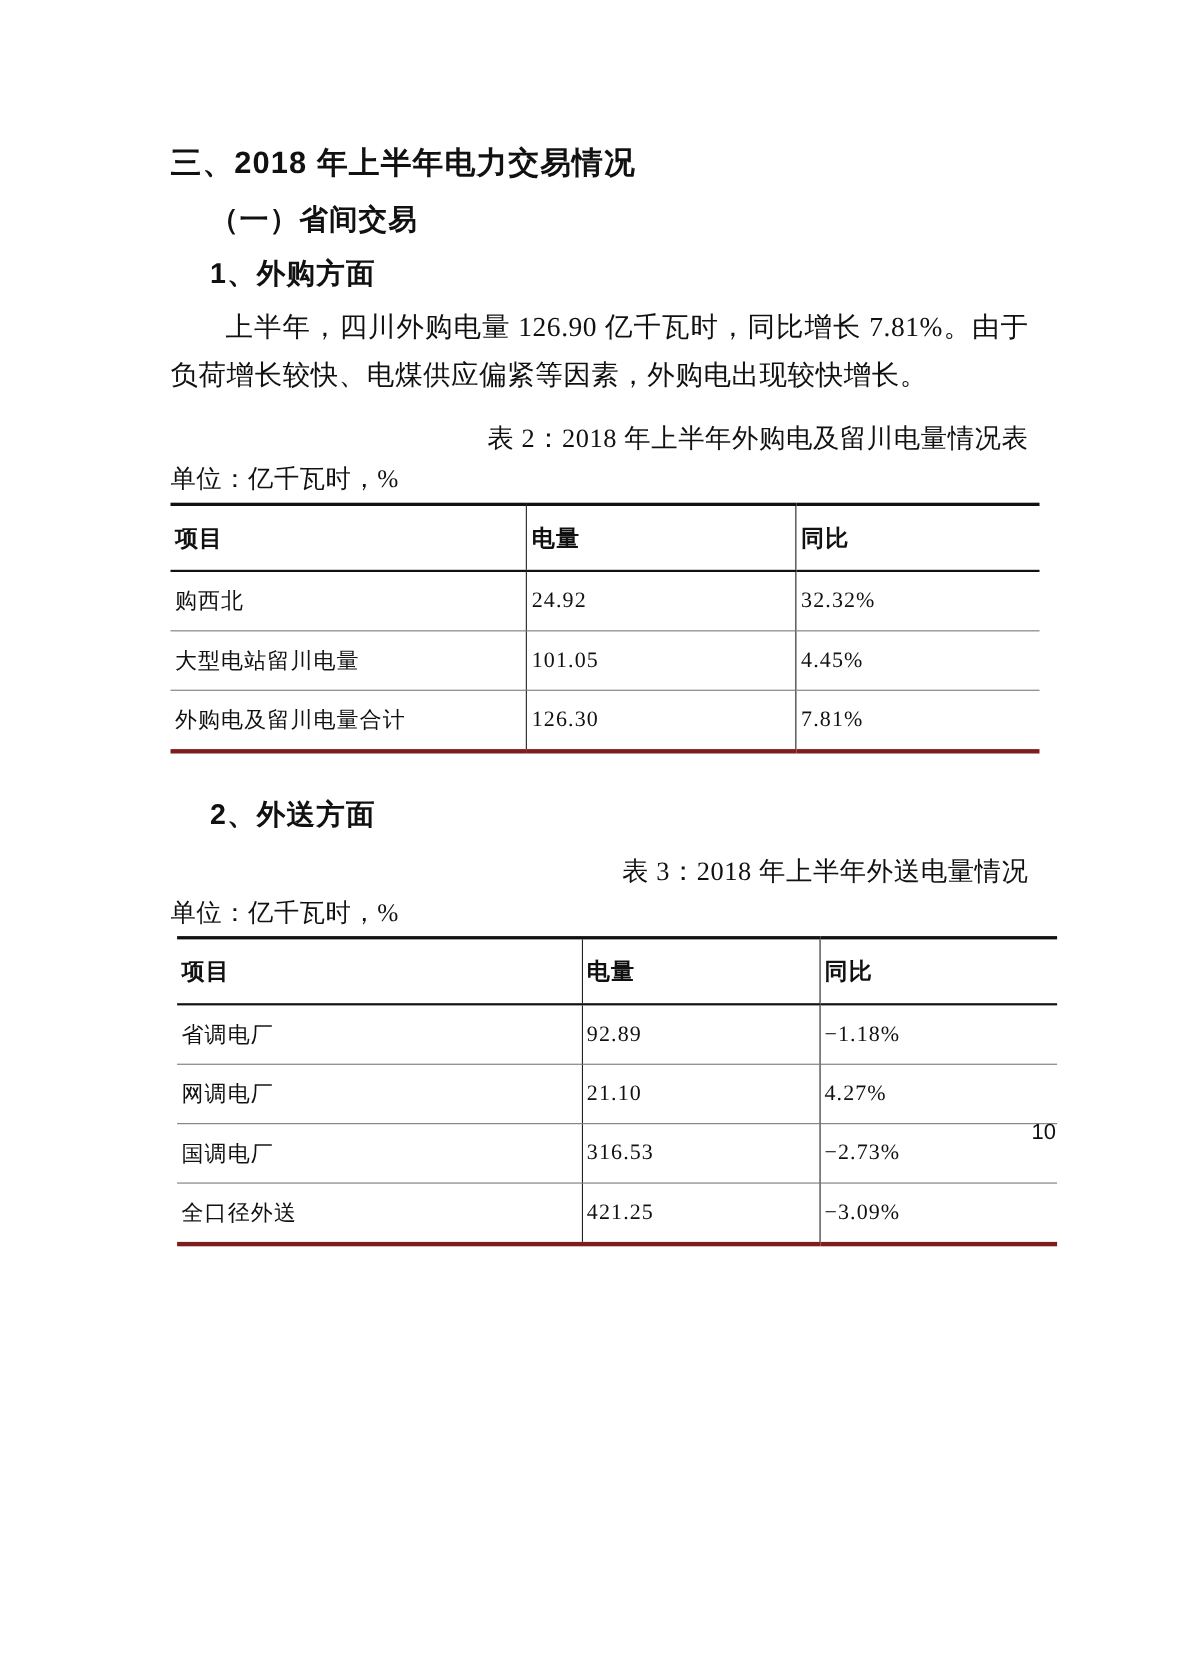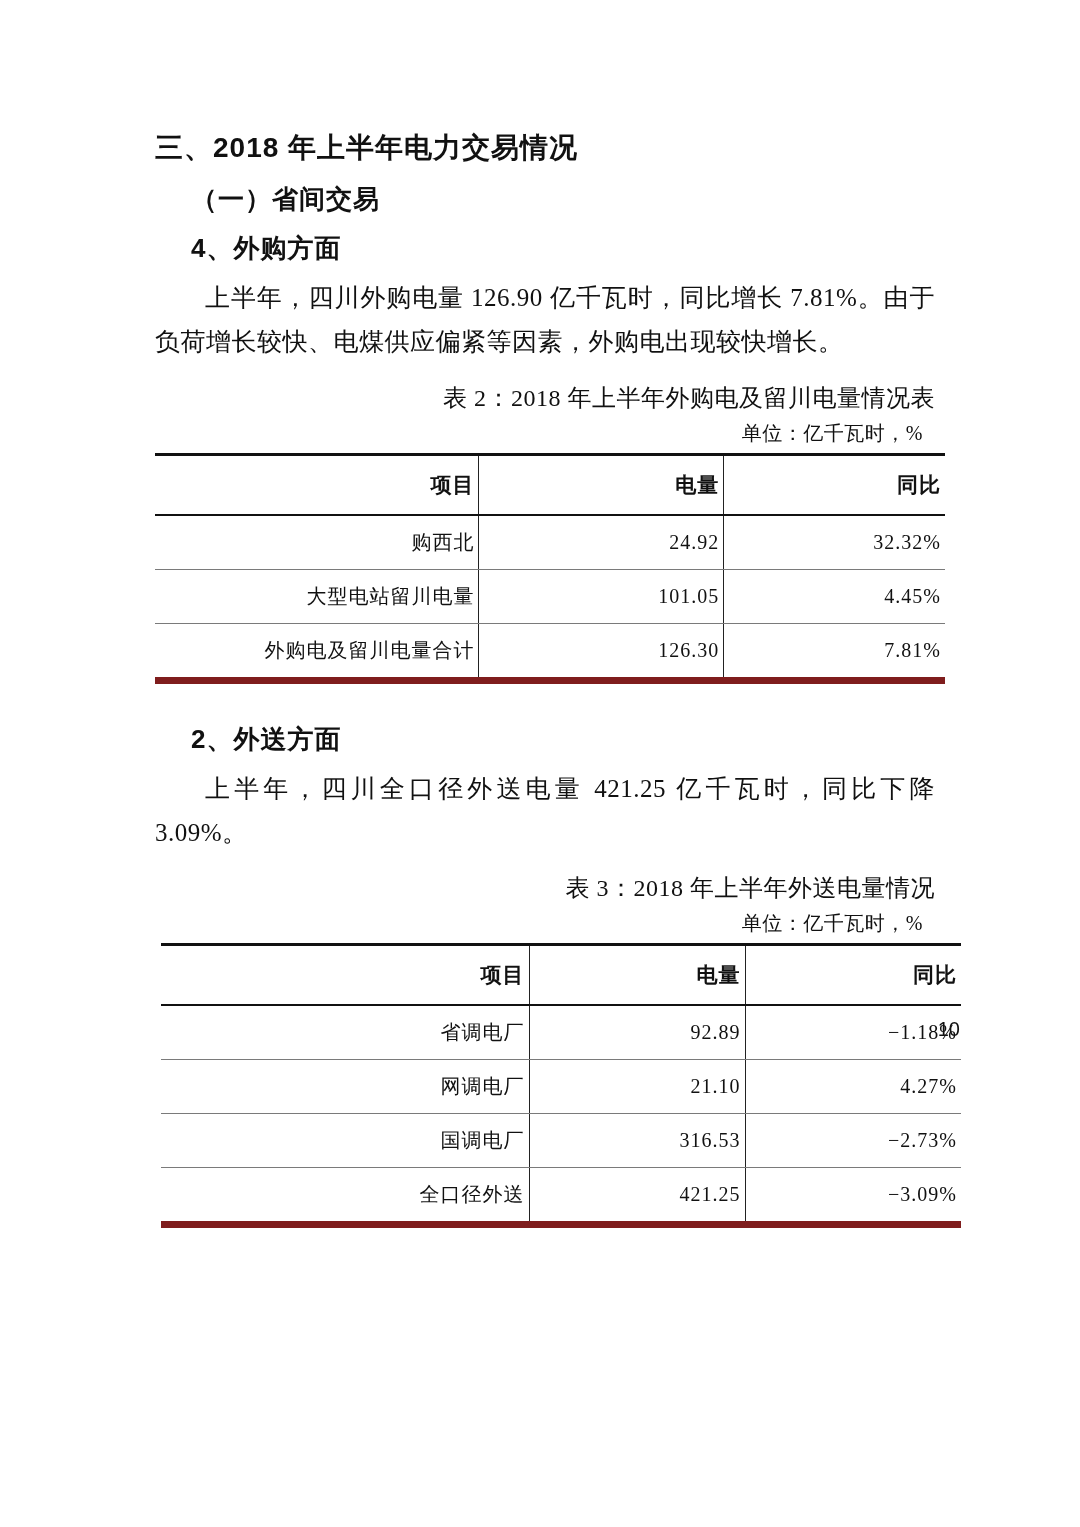--- a/index.html
+++ b/index.html
@@ -63,50 +63,50 @@
     text-align: justify;
     letter-spacing: 0.5px;
   }
   .tbl-caption {
     font-size: 24px;
     text-align: right;
     margin: 18px 0 6px 0;
     letter-spacing: 0.5px;
   }
   .tbl-unit {
-    font-size: 20px;
-    text-align: right;
+    font-size: 23px;
+    text-align: left;
     margin: 0 12px 6px 0;
     letter-spacing: 0.5px;
   }
   table.data {
     border-collapse: collapse;
     width: 100%;
     font-size: 20px;
   }
   table.data th, table.data td {
-    text-align: right;
+    text-align: left;
     padding: 13px 4px;
     border-left: 1px solid #222;
     border-right: 1px solid #222;
     border-top: 1px solid #7a7a7a;
     border-bottom: 1px solid #7a7a7a;
     letter-spacing: 1px;
   }
   table.data tr:first-child th {
     border-top: 3px solid #111;
     font-weight: bold;
     padding: 15px 4px;
     font-size: 21px;
   }
   table.data tr:first-child th {
     border-bottom: 2px solid #111;
   }
   table.data tr:last-child td {
-    border-bottom: 7px solid #7f1d1d;
+    border-bottom: 4px solid #7f1d1d;
   }
   table.data th:first-child, table.data td:first-child {
     border-left: none;
   }
   table.data th:last-child, table.data td:last-child {
     border-right: none;
   }
   table.data col.c1 { width: 41%; }
   table.data col.c2 { width: 31%; }
   table.data col.c3 { width: 28%; }
@@ -131,21 +131,21 @@
 </head>
 <body>
 
 <div class="page">
   <div class="content">
 
     <h1 class="sec-title">三、2018 年上半年电力交易情况</h1>
 
     <h2 class="sub-title">（一）省间交易</h2>
 
-    <h3 class="item-title">4、外购方面</h3>
+    <h3 class="item-title">1、外购方面</h3>
 
     <p class="para">上半年，四川外购电量 126.90 亿千瓦时，同比增长 7.81%。由于负荷增长较快、电煤供应偏紧等因素，外购电出现较快增长。</p>
 
     <div class="tbl-caption">表 2：2018 年上半年外购电及留川电量情况表</div>
     <div class="tbl-unit">单位：亿千瓦时，%</div>
 
     <div class="table-wrap t2">
       <table class="data">
         <colgroup>
             <col class="c1">
@@ -174,21 +174,20 @@
             <td>7.81%</td>
           </tr>
         </tbody>
       </table>
     </div>
 
     <div class="block-gap"></div>
 
     <h3 class="item-title" style="margin-top:24px;">2、外送方面</h3>
 
-    <p class="para">上半年，四川全口径外送电量 421.25 亿千瓦时，同比下降 3.09%。</p>
 
     <div class="tbl-caption">表 3：2018 年上半年外送电量情况</div>
     <div class="tbl-unit">单位：亿千瓦时，%</div>
 
     <div class="table-wrap t3">
       <table class="data">
         <colgroup>
             <col class="c1">
             <col class="c2">
             <col class="c3">

